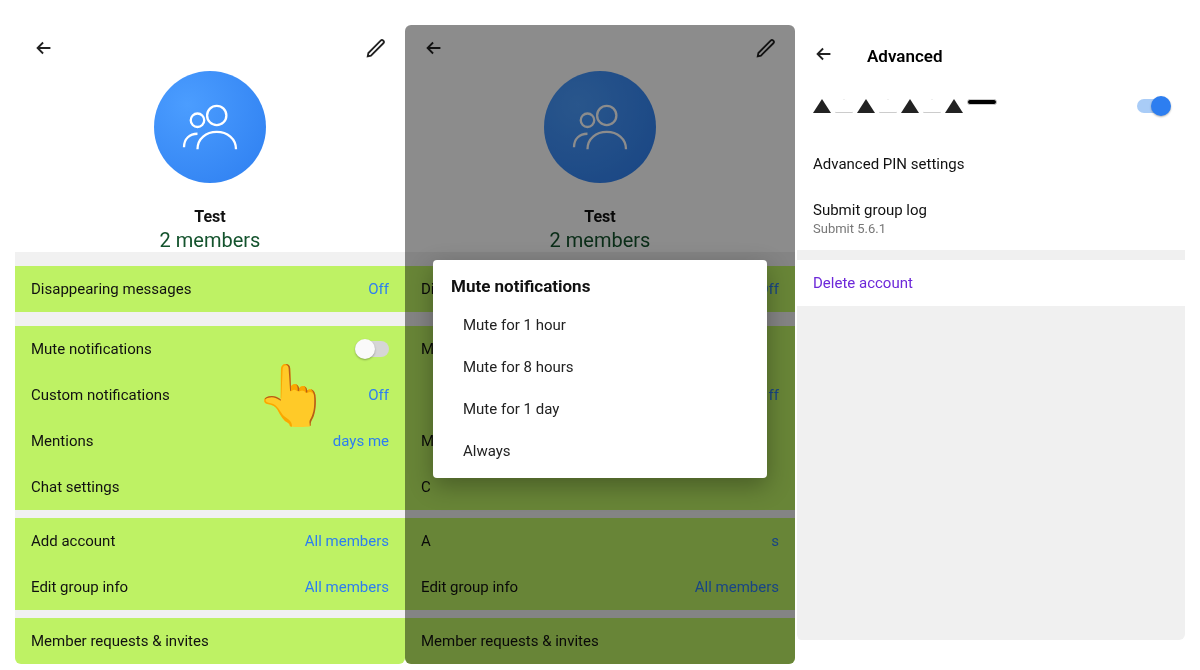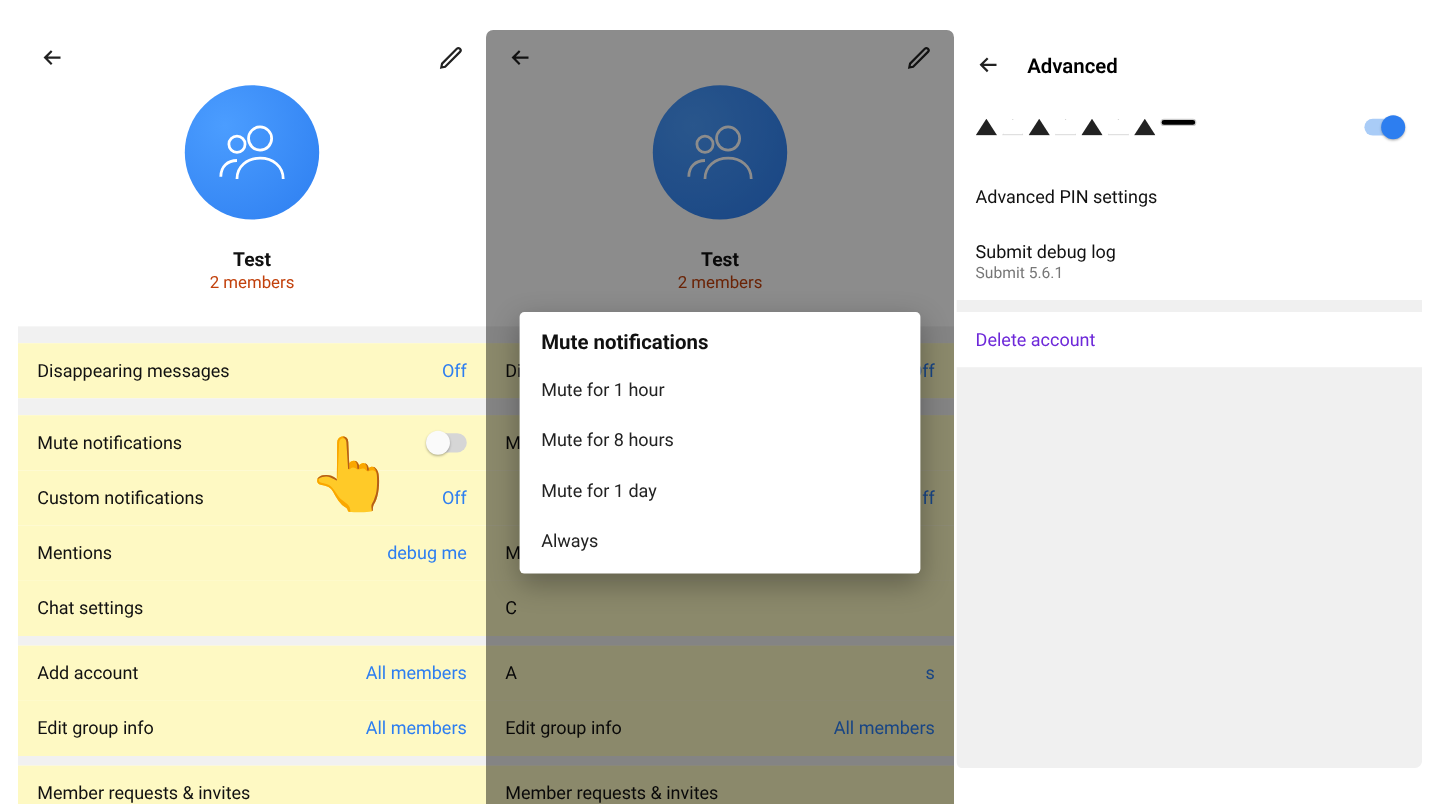--- a/index.html
+++ b/index.html
@@ -49,34 +49,34 @@
   .avatar-svg { width: 68px; height: 52px; }
   .group-name {
     text-align: center;
     font-weight: 700;
     font-size: 16px;
     color: #111;
     margin-top: 24px;
   }
   .group-sub {
     text-align: center;
-    font-size: 14px;
-    color: #c2410c;
+    font-size: 20px;
+    color: #14532d;
     margin-top: 2px;
-    margin-bottom: 28px;
+    margin-bottom: 0;
   }
   .sep { height: 14px; background: #f1f1f1; }
   .row {
     display:flex;
     align-items:center;
     justify-content:space-between;
     padding: 14px 16px;
     font-size: 15px;
     color: #111;
-    background:#fef9c3;
+    background:#bef264;
   }
   .row .val-blue { color: #2d7ef0; font-size: 15px; }
   .toggle-off {
     width: 34px; height: 16px;
     background: #d6d6d6;
     border-radius: 10px;
     position: relative;
   }
   .toggle-off::after {
     content:''; position:absolute; left:0; top:-2px;
@@ -113,25 +113,26 @@
   }
   .dialog-title {
     font-weight:700; font-size:17px;
     padding: 0 18px 8px;
     color:#111;
   }
   .dialog-row {
     padding: 12px 18px;
     font-size:15px;
     color:#222;
+    margin-left:12px;
   }
 
   
   .panel3 .header3 {
-    display:flex; align-items:center; gap: 21px;
+    display:flex; align-items:center; gap: 32px;
     padding: 18px 16px;
   }
   .header3-title { font-weight:600; font-size:17px; }
   .decor-img {
     height: 22px;
     margin: 8px 16px 0 16px;
     display:flex; justify-content:space-between; align-items:center;
   }
   .decor-shapes { flex:1; display:flex; gap:4px; }
   .decor-shapes span {
@@ -194,21 +195,21 @@
     <div class="row">
       <span>Mute notifications</span>
       <span class="toggle-off"></span>
     </div>
     <div class="row">
       <span>Custom notifications</span>
       <span class="val-blue">Off</span>
     </div>
     <div class="row">
       <span>Mentions</span>
-      <span class="val-blue">debug me</span>
+      <span class="val-blue">days me</span>
     </div>
     <div class="row">
       <span>Chat settings</span>
     </div>
     <div class="thin-sep"></div>
     <div class="row">
       <span>Add account</span>
       <span class="val-blue">All members</span>
     </div>
     <div class="row">
@@ -311,21 +312,21 @@
           <span></span>
           <span style="width:30px;background:#000;clip-path:none;height:6px;border-radius:3px"></span>
         </div>
       <span class="toggle-on"></span>
     </div>
     <div style="height:24px"></div>
     <div class="p3-row">
       <div>Advanced PIN settings</div>
     </div>
     <div class="p3-row">
-      <div>Submit debug log</div>
+      <div>Submit group log</div>
       <div class="sub">Submit 5.6.1</div>
     </div>
     <div class="p3-sep"></div>
     <div class="p3-row p3-danger">
       <div>Delete account</div>
     </div>
     <div class="p3-fill"></div>
   </div>
 
 </div>

